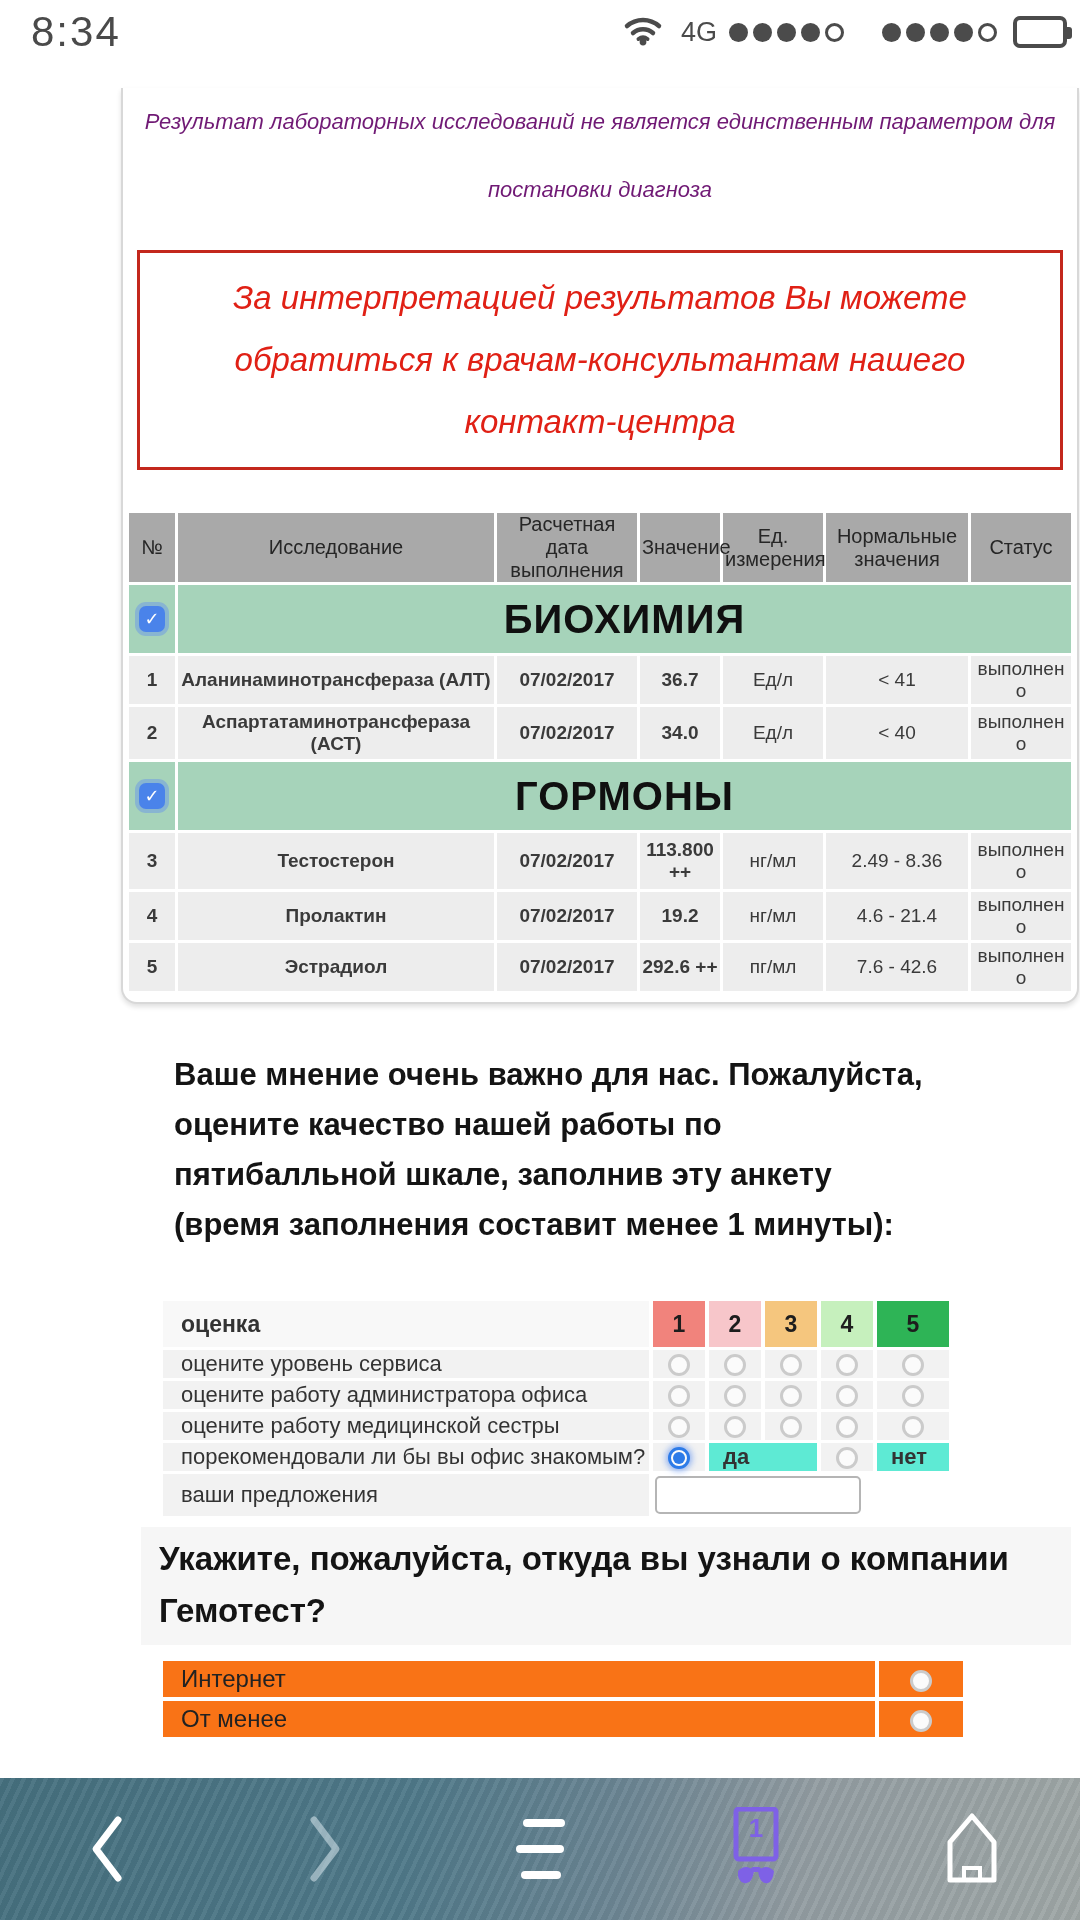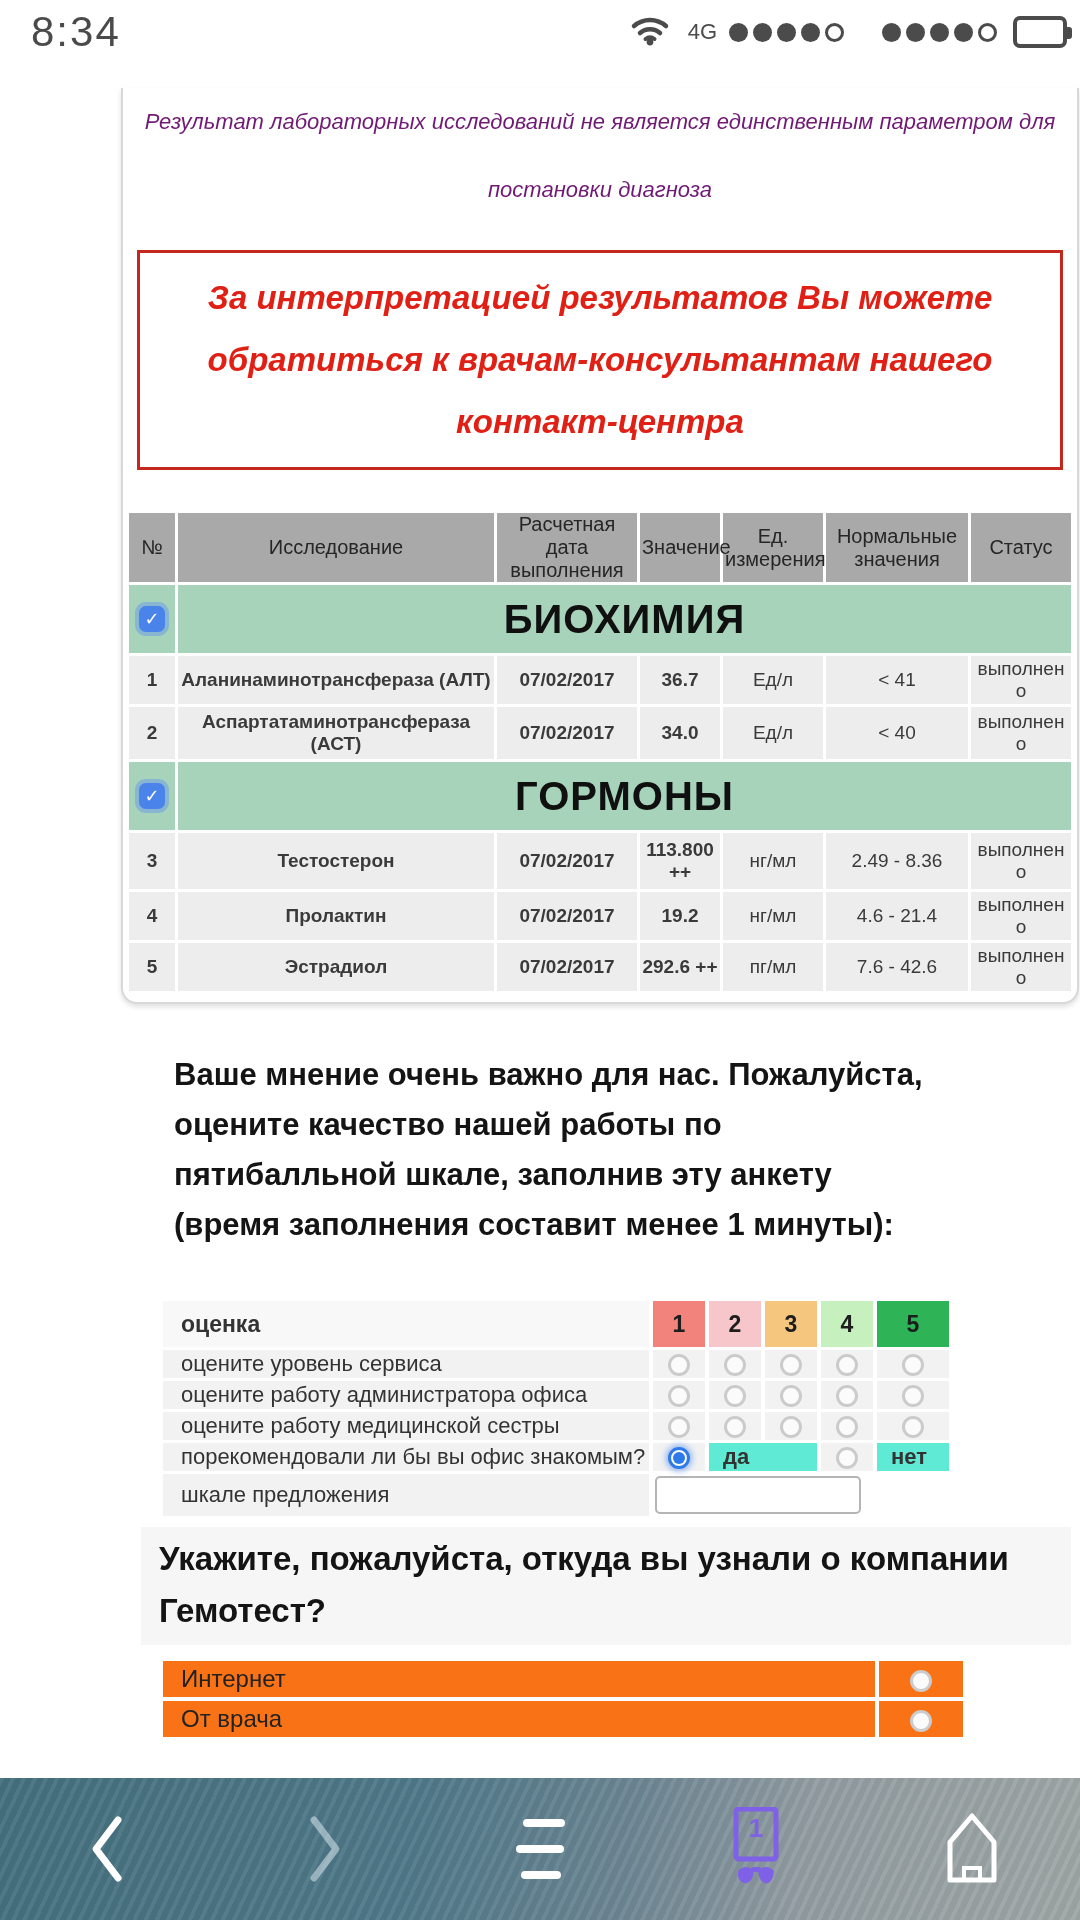--- a/index.html
+++ b/index.html
@@ -3,36 +3,36 @@
 <meta charset="utf-8">
 <style>
   html,body{margin:0;padding:0;background:#222;}
   .screen{position:relative;width:1080px;height:1920px;background:#fff;overflow:hidden;
           font-family:"Liberation Sans","DejaVu Sans",sans-serif;color:#222;padding-left:9px;}
 
   
   .statusbar{height:64px;display:flex;align-items:center;padding:0 22px;box-sizing:border-box;color:#4b4b4b;}
   .sb-time{font-size:42px;letter-spacing:2px;color:#4a4a4a;}
   .sb-right{margin-left:auto;display:flex;align-items:center;gap:12px;}
-  .sb-net{font-size:22px;font-weight:500;margin-left:6px;}
+  .sb-net{font-size:27px;font-weight:500;margin-left:6px;}
   .dots{display:flex;align-items:center;gap:5px;}
   .dot{width:19px;height:19px;border-radius:50%;background:#4b4b4b;box-sizing:border-box;}
   .dot.empty{background:transparent;border:3px solid #4b4b4b;}
   .batt{position:relative;width:54px;height:32px;border:4px solid #4b4b4b;border-radius:7px;padding:3px;box-sizing:border-box;margin-left:4px;}
   .batt-fill{width:86%;height:100%;background:#4b4b4b;border-radius:2px;}
   .batt-nub{position:absolute;right:-9px;top:7px;width:6px;height:12px;background:#4b4b4b;border-radius:0 3px 3px 0;}
 
   
   .page{position:relative;height:1714px;background:#fff;overflow:hidden;}
 
   .card{margin-left:112px;width:958px;box-sizing:border-box;border:2px solid #d8d8d8;border-top:none;
         border-radius:0 0 16px 16px;box-shadow:0 3px 5px rgba(0,0,0,.12);padding-bottom:8px;background:#fff;}
   .disclaimer{margin:24px 10px 0;text-align:center;font-style:italic;font-size:22px;line-height:68px;color:#701a75;}
   .redbox{margin:26px 14px 0;border:3px solid #c3271d;padding:14px 24px;text-align:center;}
-  .redbox p{margin:0;font-style:italic;font-weight:bold;font-size:33px;line-height:62px;color:#e02015;}
+  .redbox p{margin:0;font-style:italic;font-weight:normal;font-size:33px;line-height:62px;color:#e02015;}
 
   table.results{border-collapse:separate;border-spacing:3px;margin:40px auto 0;width:924px;table-layout:fixed;}
   table.results th{background:#a9a9a9;font-weight:400;font-size:20px;color:#262626;height:52px;text-align:center;padding:0 2px;}
   table.results td{background:#ededed;font-size:19px;color:#3a3a3a;text-align:center;padding:2px 2px;word-wrap:break-word;}
   table.results tr.sec td{background:#a6d3ba;height:64px;}
   .sec-title{font-size:40px;font-weight:bold;color:#101010;letter-spacing:1px;}
   td.b{font-weight:bold;color:#2e2e2e;}
   tr.h40 td{height:40px;} tr.h48 td{height:48px;} tr.h52 td{height:52px;} tr.h32 td{height:32px;}
 
   .cb{display:inline-flex;align-items:center;justify-content:center;width:26px;height:26px;border-radius:7px;
@@ -249,42 +249,42 @@
         <td class="rc"><span class="radio"></span></td>
       </tr>
       <tr>
         <td class="lbl">порекомендовали ли бы вы офис знакомым?</td>
         <td class="rc"><span class="radio sel"></span></td>
         <td class="white" colspan="2">да</td>
         <td class="rc"><span class="radio"></span></td>
         <td class="white">нет</td>
       </tr>
       <tr class="sg">
-        <td class="lbl">шкале предложения</td>
+        <td class="lbl">ваши предложения</td>
         <td colspan="5" style="background:#fff;">
           <input class="sugg" type="text" value="" style="">
         </td>
       </tr>
     </tbody>
       </table>
 
     <div class="source-head">Укажите, пожалуйста, откуда вы узнали о компании Гемотест?</div>
 
     <table class="options">
       <colgroup>
           <col style="width:712px">
           <col style="width:84px">
         </colgroup>
       <tbody>
           <tr>
         <td class="lbl">Интернет</td>
         <td class="rc"><span class="radio"></span></td>
       </tr>
       <tr>
-        <td class="lbl">От врача</td>
+        <td class="lbl">От менее</td>
         <td class="rc"><span class="radio"></span></td>
       </tr>
 
     </tbody>
       </table>
   </div>
 
   <div class="navbar">
     <div class="nav-item">
       <svg width="44" height="76" viewBox="0 0 44 76">

